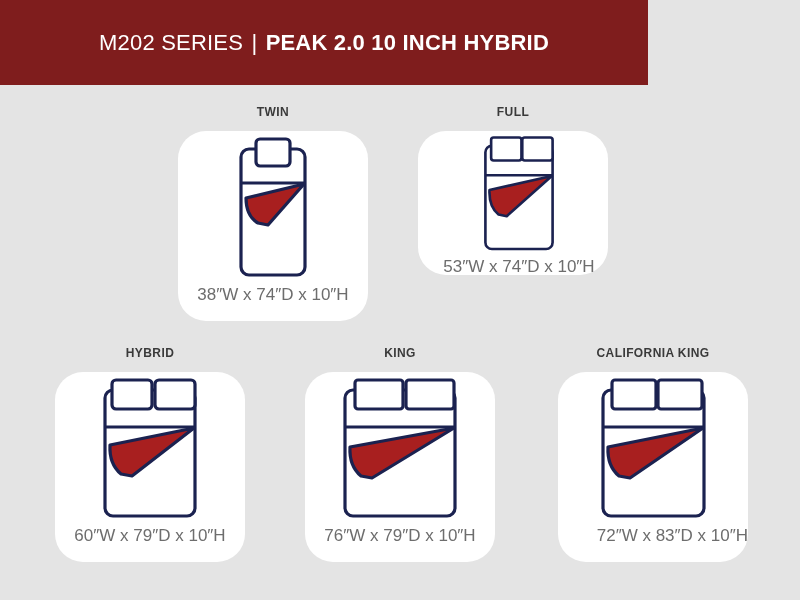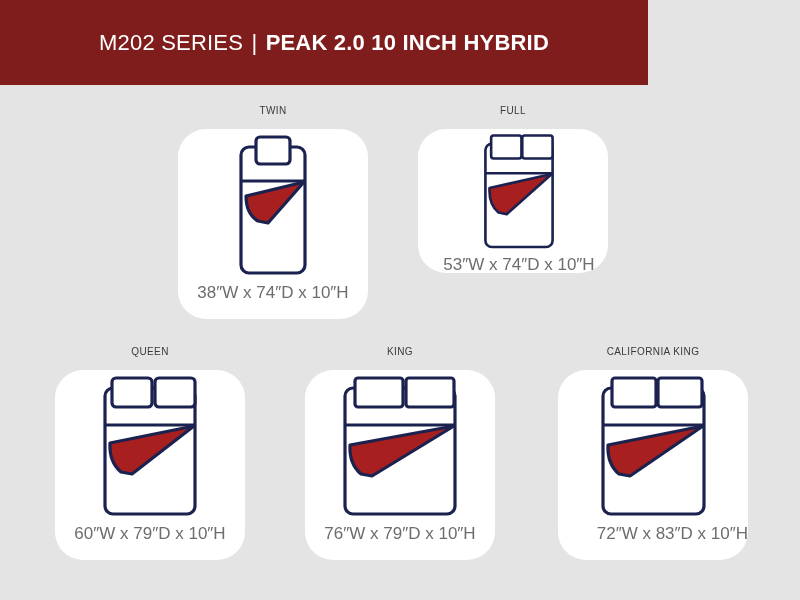--- a/index.html
+++ b/index.html
@@ -54,22 +54,22 @@
 
   
   .size-block {
     position: absolute;
     display: flex;
     flex-direction: column;
     align-items: center;
   }
 
   .size-label {
-    font-size: 10px;
-    font-weight: 400;
+    font-size: 12px;
+    font-weight: 700;
     color: #3a3a3a;
     letter-spacing: 0.4px;
     text-align: center;
     line-height: 1;
     margin-bottom: 13px;
     white-space: nowrap;
   }
 
   .size-card {
     background: #ffffff;
@@ -148,21 +148,21 @@
         <rect x="61" y="8" width="37" height="28" rx="3" ry="3" fill="#ffffff" stroke="#1b2250" stroke-width="3.2"></rect>
         <rect x="99" y="8" width="37" height="28" rx="3" ry="3" fill="#ffffff" stroke="#1b2250" stroke-width="3.2"></rect>
         <line x1="54" y1="54" x2="136" y2="54" stroke="#1b2250" stroke-width="3.2"></line>
         <path d="M 135 55 L 59 72 Q 58 92 70 102 L 80 104 Z" fill="#a81f1f" stroke="#1b2250" stroke-width="3.2" stroke-linejoin="round"></path>
       </svg>
       <div class="size-dims">53″W x 74″D x 10″H</div>
     </div>
   </div>
 
   <div class="size-block" id="block-queen">
-    <div class="size-label">QUEEN</div>
+    <div class="size-label">HYBRID</div>
     <div class="size-card">
       <svg class="bed-figure" width="190" height="155" viewBox="0 0 190 155">
         <rect x="50" y="18" width="90" height="126" rx="8" ry="8" fill="#ffffff" stroke="#1b2250" stroke-width="3.2"></rect>
         <rect x="57" y="8" width="40" height="29" rx="4" ry="4" fill="#ffffff" stroke="#1b2250" stroke-width="3.2"></rect>
         <rect x="100" y="8" width="40" height="29" rx="4" ry="4" fill="#ffffff" stroke="#1b2250" stroke-width="3.2"></rect>
         <line x1="50" y1="55" x2="140" y2="55" stroke="#1b2250" stroke-width="3.2"></line>
         <path d="M 139 56 L 55 73 Q 54 92 66 102 L 77 104 Z" fill="#a81f1f" stroke="#1b2250" stroke-width="3.2" stroke-linejoin="round"></path>
       </svg>
       <div class="size-dims">60″W x 79″D x 10″H</div>
     </div>

